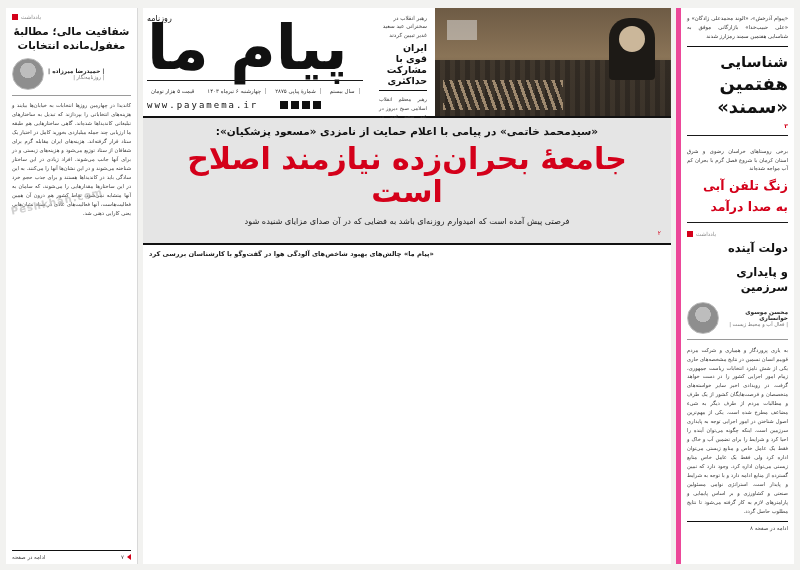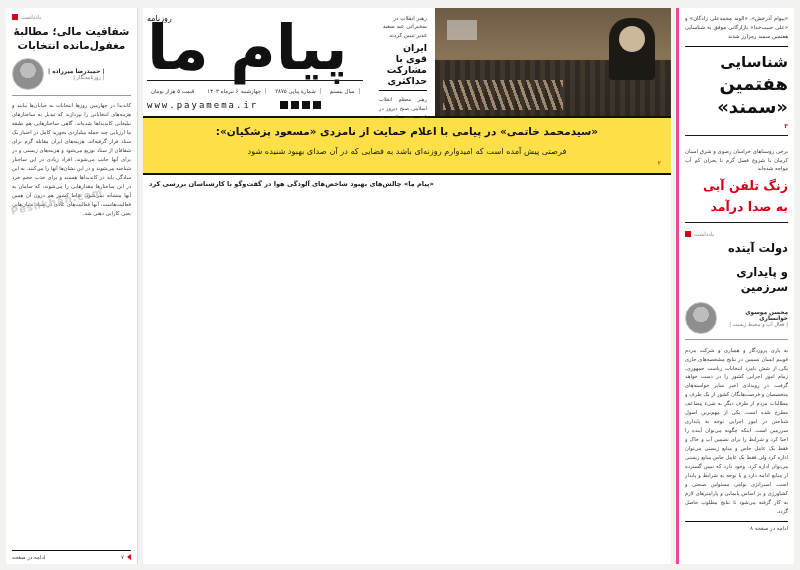--- a/index.html
+++ b/index.html
@@ -21,21 +21,21 @@
   .rule{height:1px;background:#1a1a1a;width:100%;}
   .rule.thin{background:#9a9a9a;}
 
   
   .col-far-left{
     width:118px;flex:0 0 118px;
     background:#ffffff;
     padding:6px 6px 4px 6px;
     box-sizing:border-box;
     display:flex;flex-direction:column;
-    border-left:3px solid #ec4899;
+    border-left:5px solid #ec4899;
   }
   .tiny-quote{
     font-size:5.4px;line-height:1.65;text-align:justify;color:#333;
     border-bottom:1px solid #111;padding-bottom:5px;margin-bottom:6px;
   }
   .ident-title{
     font-size:15px;font-weight:bold;line-height:1.25;text-align:right;color:#111;
     letter-spacing:-0.3px;
   }
   .ident-sub{
@@ -123,21 +123,21 @@
   .logo-sub .cell:last-child{border-right:none;}
   .site-row{
     display:flex;align-items:center;gap:22px;margin-top:6px;width:100%;justify-content:flex-end;
   }
   .site{font-size:9px;letter-spacing:2px;color:#111;direction:ltr;font-family:"DejaVu Sans Mono","Liberation Mono",monospace;}
   .sqs{display:flex;gap:3px;}
   .sqs i{width:8px;height:8px;background:#111;display:block;}
 
   
   .headline-band{
-    background:#fde047;padding:6px 10px 7px 10px;border-bottom:2px solid #111;text-align:center;
+    background:#e5e5e5;padding:6px 10px 7px 10px;border-bottom:2px solid #111;text-align:center;
   }
   .hl-kicker{
     font-size:10.5px;font-weight:bold;color:#111;line-height:1.4;margin-bottom:3px;
   }
   .hl-main{
     font-size:30px;font-weight:bold;color:#d4001a;line-height:1.12;letter-spacing:-0.5px;
   }
   .hl-sub{
     font-size:8.2px;color:#222;margin-top:6px;line-height:1.5;
   }
@@ -269,21 +269,22 @@
               <i></i>
               <i></i>
             </span>
           <span class="site">www.payamema.ir</span>
         </div>
       </div>
     </div>
 
     <div class="headline-band">
       <div class="hl-kicker">«سیدمحمد خاتمی» در پیامی با اعلام حمایت از نامزدی «مسعود پزشکیان»:</div>
-      <div class="hl-sub">فرصتی پیش آمده است که امیدوارم روزنه‌ای باشد به فضایی که در آن صدای بهبود شنیده شود</div>
+      <div class="hl-main">جامعهٔ بحران‌زده نیازمند اصلاح است</div>
+      <div class="hl-sub">فرصتی پیش آمده است که امیدوارم روزنه‌ای باشد به فضایی که در آن صدای مزایای شنیده شود</div>
       <div class="hl-pageno">۲</div>
     </div>
 
     <div class="lower">
 
       <div class="photo-col">
         <div class="ph-caption">«پیام ما» چالش‌های بهبود شاخص‌های آلودگی هوا در گفت‌وگو با کارشناسان بررسی کرد</div>
         <div class="photo">
           <div class="sky2"></div>
           <div class="haze"></div>

